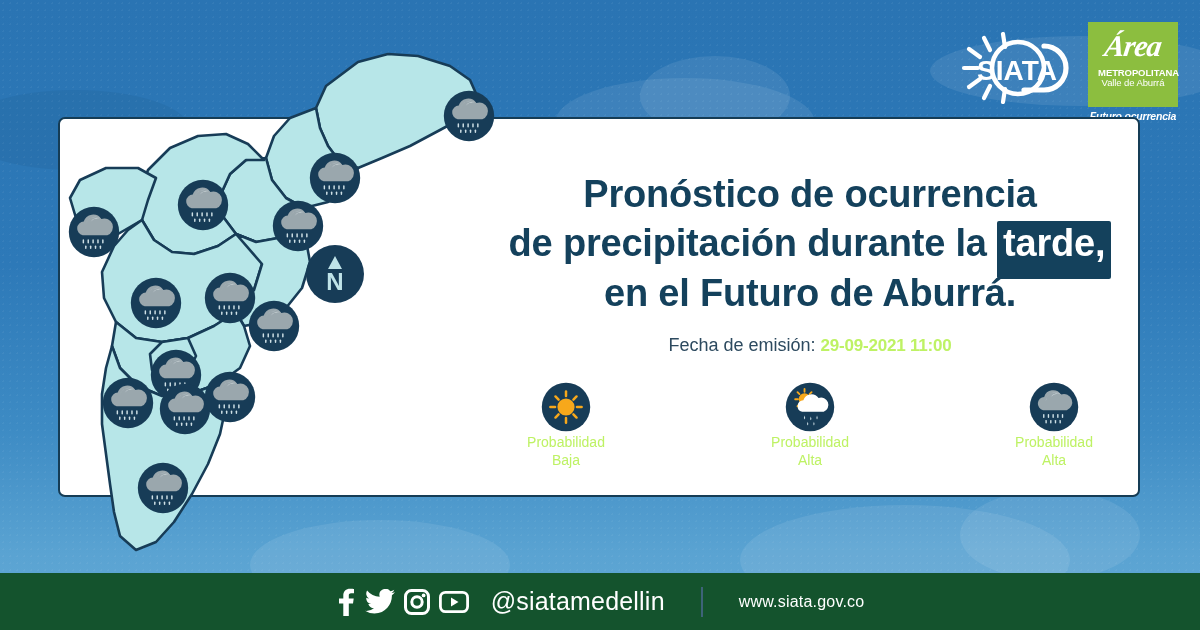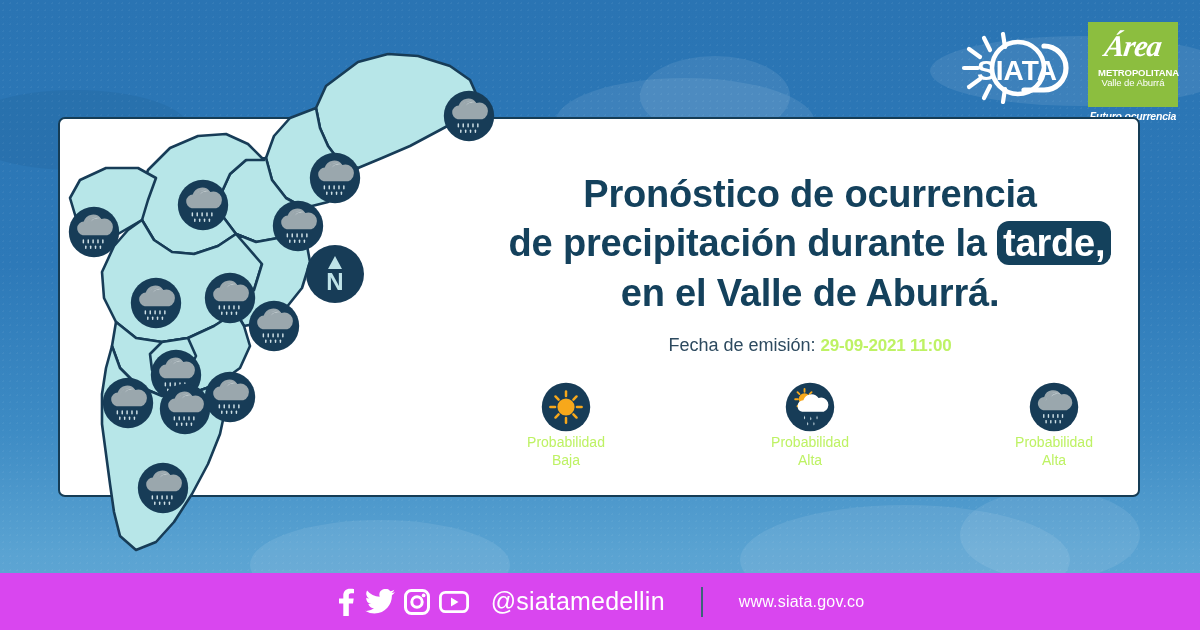--- a/index.html
+++ b/index.html
@@ -27,21 +27,21 @@
   }
   .bgcloud{
     position:absolute;
     background:rgba(255,255,255,.085);
     border-radius:50%;
   }
   .bgcloud.dark{background:rgba(18,70,110,.10);}
   
   .footer{
     position:absolute;left:0;right:0;bottom:0;height:57px;
-    background:#d946ef;
+    background:#14532d;
     display:flex;align-items:center;justify-content:center;
     gap:0px;
   }
   .footer-inner{display:flex;align-items:center;gap:22px;}
   .social{display:flex;align-items:center;gap:9px;}
   .social svg{display:block;}
   .handle{
     color:#ffffff;font-size:25px;letter-spacing:.2px;font-weight:400;
   }
   .vsep{width:2px;height:30px;background:#3e6379;margin:0 14px;}
@@ -86,21 +86,21 @@
   .content{
     position:absolute;left:480px;top:150px;width:660px;
     text-align:center;
   }
   .title{
     color:#14415c;font-size:38px;font-weight:700;line-height:1.30;
     letter-spacing:-.2px;
     margin-top:20px;
   }
   .hl{
-    background:#14415c;color:#ffffff;padding:1px 6px 1px 6px;border-radius:12px;
+    background:#14415c;color:#ffffff;padding:1px 6px 15px 6px;border-radius:2px;
   }
   .fecha{
     margin-top:17px;color:#2d4a5f;font-size:18px;font-weight:400;
   }
   .fecha .val{font-size:17px;font-weight:600;color:#bef264;letter-spacing:-.2px;}
   .legend{
     margin-top:26px;display:flex;justify-content:center;gap:84px;
   }
   .leg-item{display:flex;flex-direction:column;align-items:center;width:160px;}
   .leg-icon{width:50px;height:50px;}
@@ -225,21 +225,21 @@
         <text x="277" y="240" text-anchor="middle" font-family="Liberation Sans, sans-serif" font-size="24" font-weight="700" fill="#bfe3e8">N</text>
       </g>
     </svg>
   </div>
 
   <div class="content">
 
     <div class="title">
       <div>Pronóstico de ocurrencia</div>
       <div><span>de precipitación durante la </span><span class="hl">tarde,</span></div>
-      <div>en el Valle de Aburrá.</div>
+      <div>en el Futuro de Aburrá.</div>
     </div>
 
     <div class="fecha">
       <span>Fecha de emisión:</span>
       <span class="val">29-09-2021 11:00</span>
     </div>
 
     <div class="legend">
 
       <div class="leg-item">

